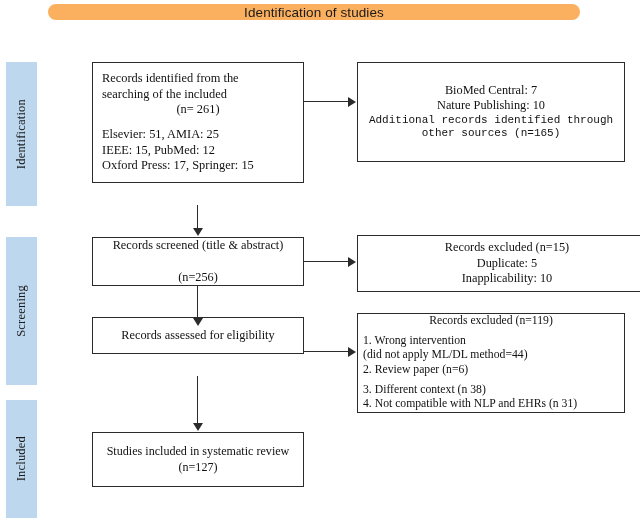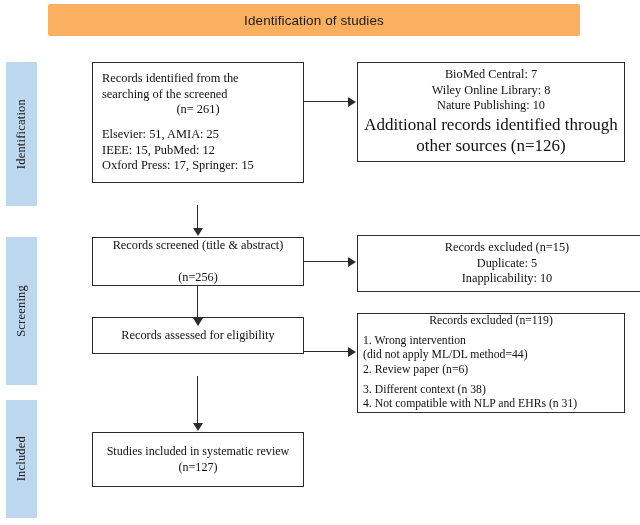--- a/index.html
+++ b/index.html
@@ -15,23 +15,23 @@
     color: #111111;
     overflow: hidden;
   }
 
   
   .header-banner {
     position: absolute;
     left: 48px;
     top: 4px;
     width: 532px;
-    height: 32px;
+    height: 16px;
     background: #fbb060;
-    border-radius: 2px;
+    border-radius: 10px;
     display: flex;
     align-items: center;
     justify-content: center;
   }
   .header-banner .title {
     font-family: "Liberation Sans", "DejaVu Sans", sans-serif;
     font-size: 13.5px;
     color: #1a1a1a;
     letter-spacing: 0.1px;
   }
@@ -98,21 +98,21 @@
     left: 92px;  top: 432px; width: 212px; height: 55px;
     padding: 0 0;
   }
   #box-studies-included .line { font-size: 12.1px; }
 
   
   #box-additional-records {
     left: 357px; top: 62px;  width: 268px; height: 100px;
     padding: 0 6px;
   }
-  #box-additional-records .line.small { font-size: 17px; }
+  #box-additional-records .line.small { font-size: 11px; font-family: Liberation Mono, monospace; }
   #box-records-excluded-screening {
     left: 357px; top: 235px; width: 300px; height: 57px;
     padding: 0 6px;
   }
   #box-records-excluded-eligibility {
     left: 357px; top: 313px; width: 268px; height: 100px;
     padding: 0 5px;
   }
   #box-records-excluded-eligibility .line { font-size: 11.7px; }
 
@@ -172,34 +172,33 @@
 </div>
 <div class="stage" id="stage-screening">
   <span class="stage-label">Screening</span>
 </div>
 <div class="stage" id="stage-included">
   <span class="stage-label">Included</span>
 </div>
 
 <div class="box" id="box-records-identified">
   <div class="line left">Records identified from the</div>
-  <div class="line left">searching of the screened</div>
+  <div class="line left">searching of the included</div>
   <div class="line center">(n= 261)</div>
   <div class="spacer"></div>
   <div class="line left">Elsevier: 51, AMIA: 25</div>
   <div class="line left">IEEE: 15, PubMed: 12</div>
   <div class="line left">Oxford Press: 17, Springer: 15</div>
 </div>
 
 <div class="box" id="box-additional-records">
   <div class="line center">BioMed Central: 7</div>
-  <div class="line center">Wiley Online Library: 8</div>
   <div class="line center">Nature Publishing: 10</div>
   <div class="line center small">Additional records identified through</div>
-  <div class="line center small">other sources (n=126)</div>
+  <div class="line center small">other sources (n=165)</div>
 </div>
 
 <div class="box" id="box-records-screened">
   <div class="line center">Records screened (title &amp; abstract)</div>
   <div class="line center">(n=256)</div>
 </div>
 
 <div class="box" id="box-records-excluded-screening">
   <div class="line center">Records excluded (n=15)</div>
   <div class="line center">Duplicate: 5</div>

